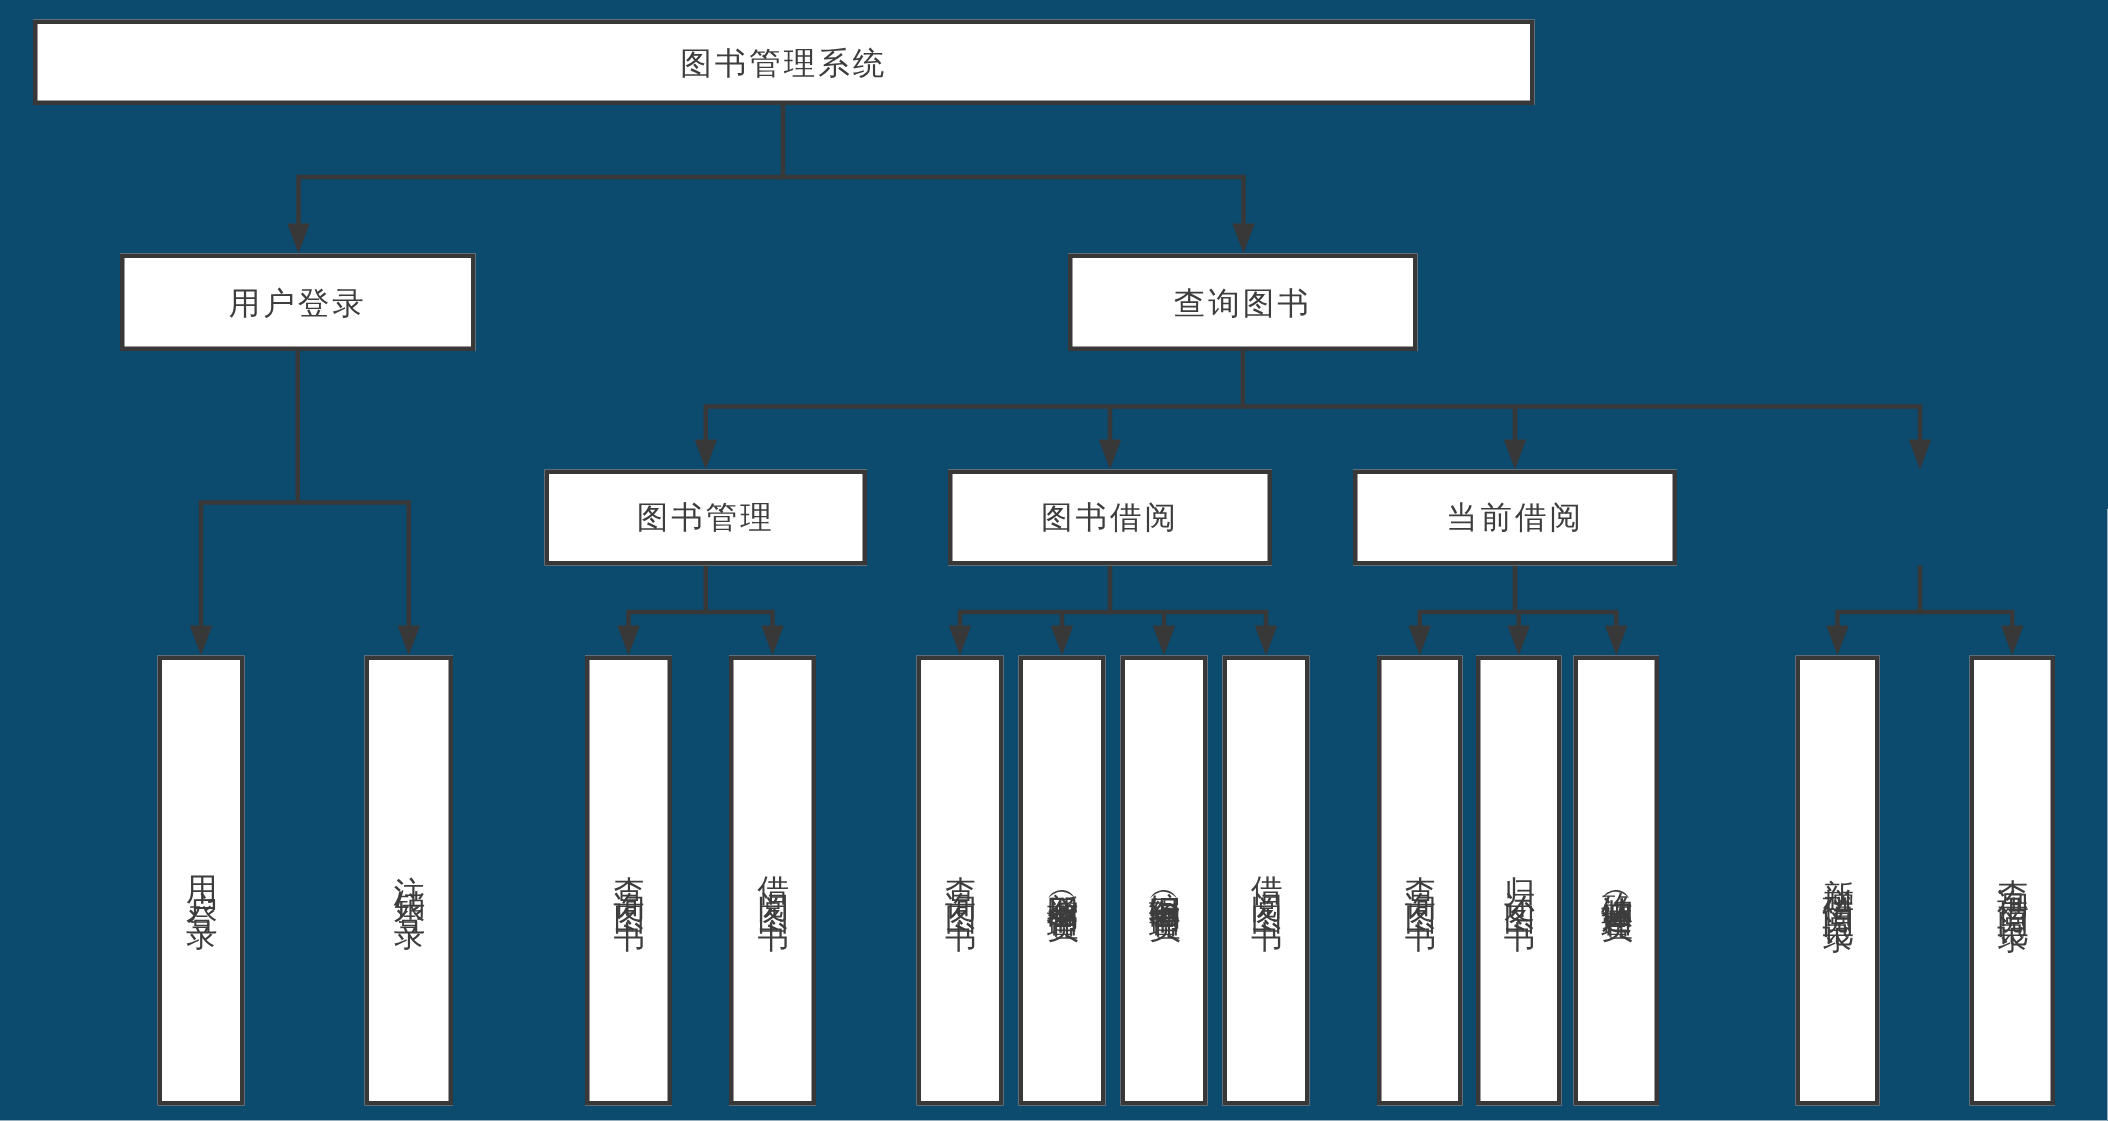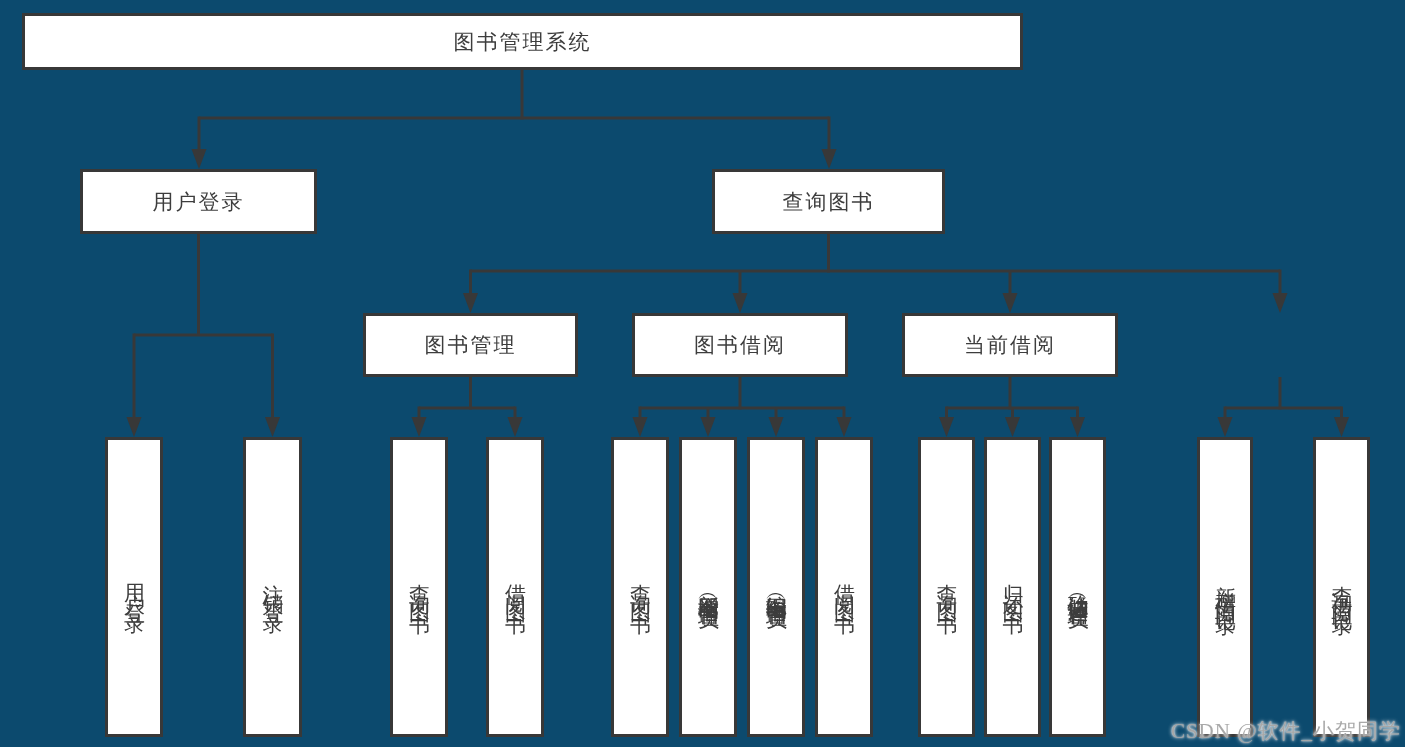--- a/index.html
+++ b/index.html
@@ -191,15 +191,14 @@
     <span class="v-label v-long">确认归还（管理员）</span>
   </div>
 
   <div class="box" style="left:1197px;top:437px;width:56px;height:300px;">
     <span class="v-label v-mid">新增借阅记录</span>
   </div>
   <div class="box" style="left:1313px;top:437px;width:57px;height:300px;">
     <span class="v-label v-mid">查询借阅记录</span>
   </div>
 
-  <div class="watermark">CSDN @软件_小贺同学</div>
 
 </div>
 
 </body></html>

